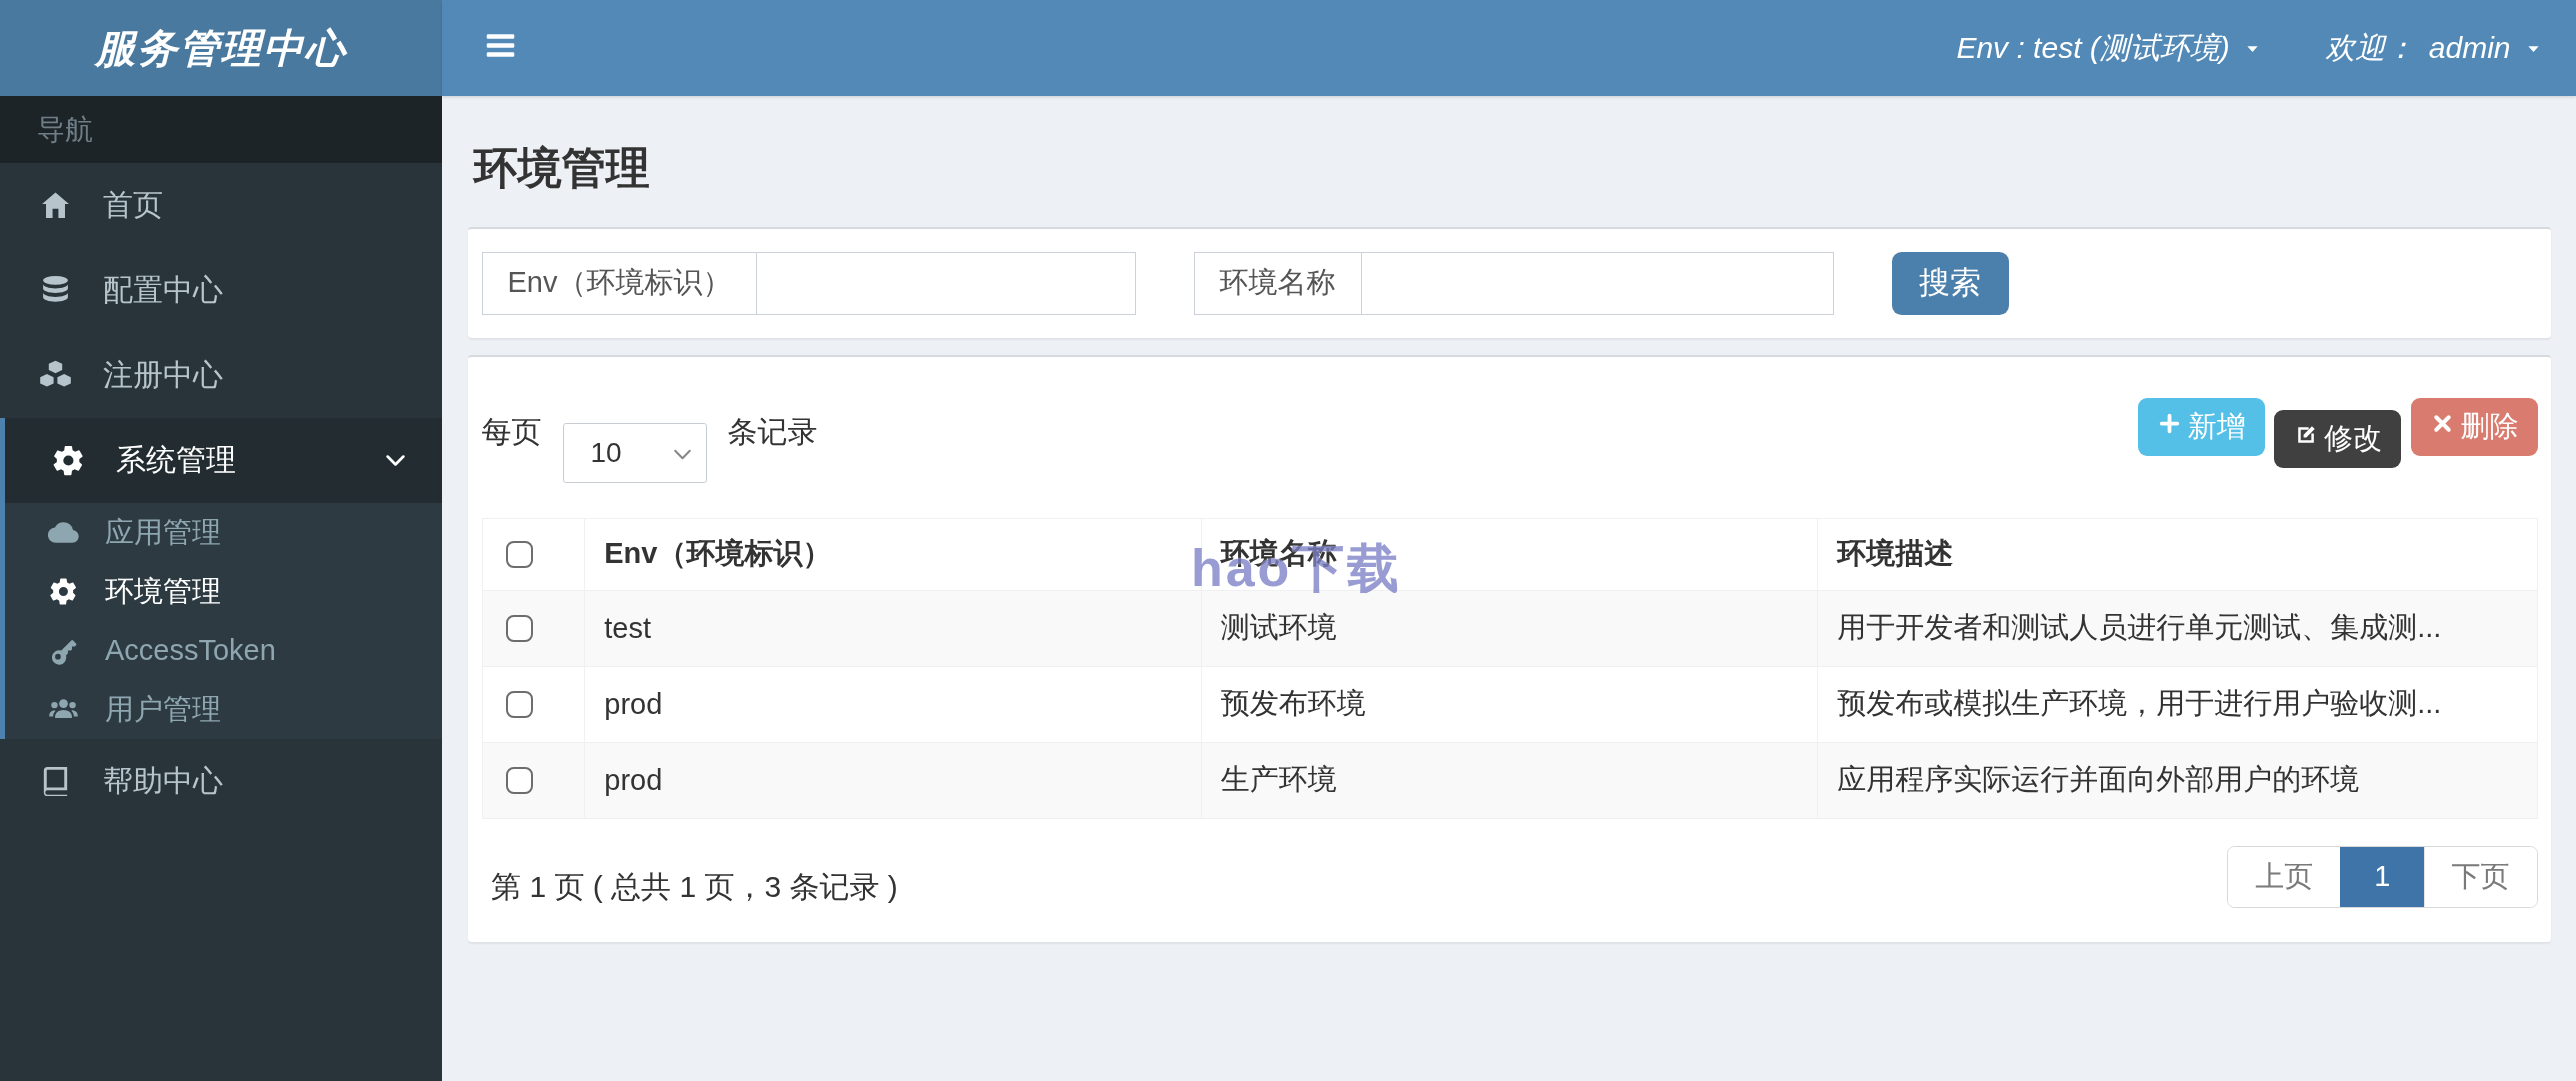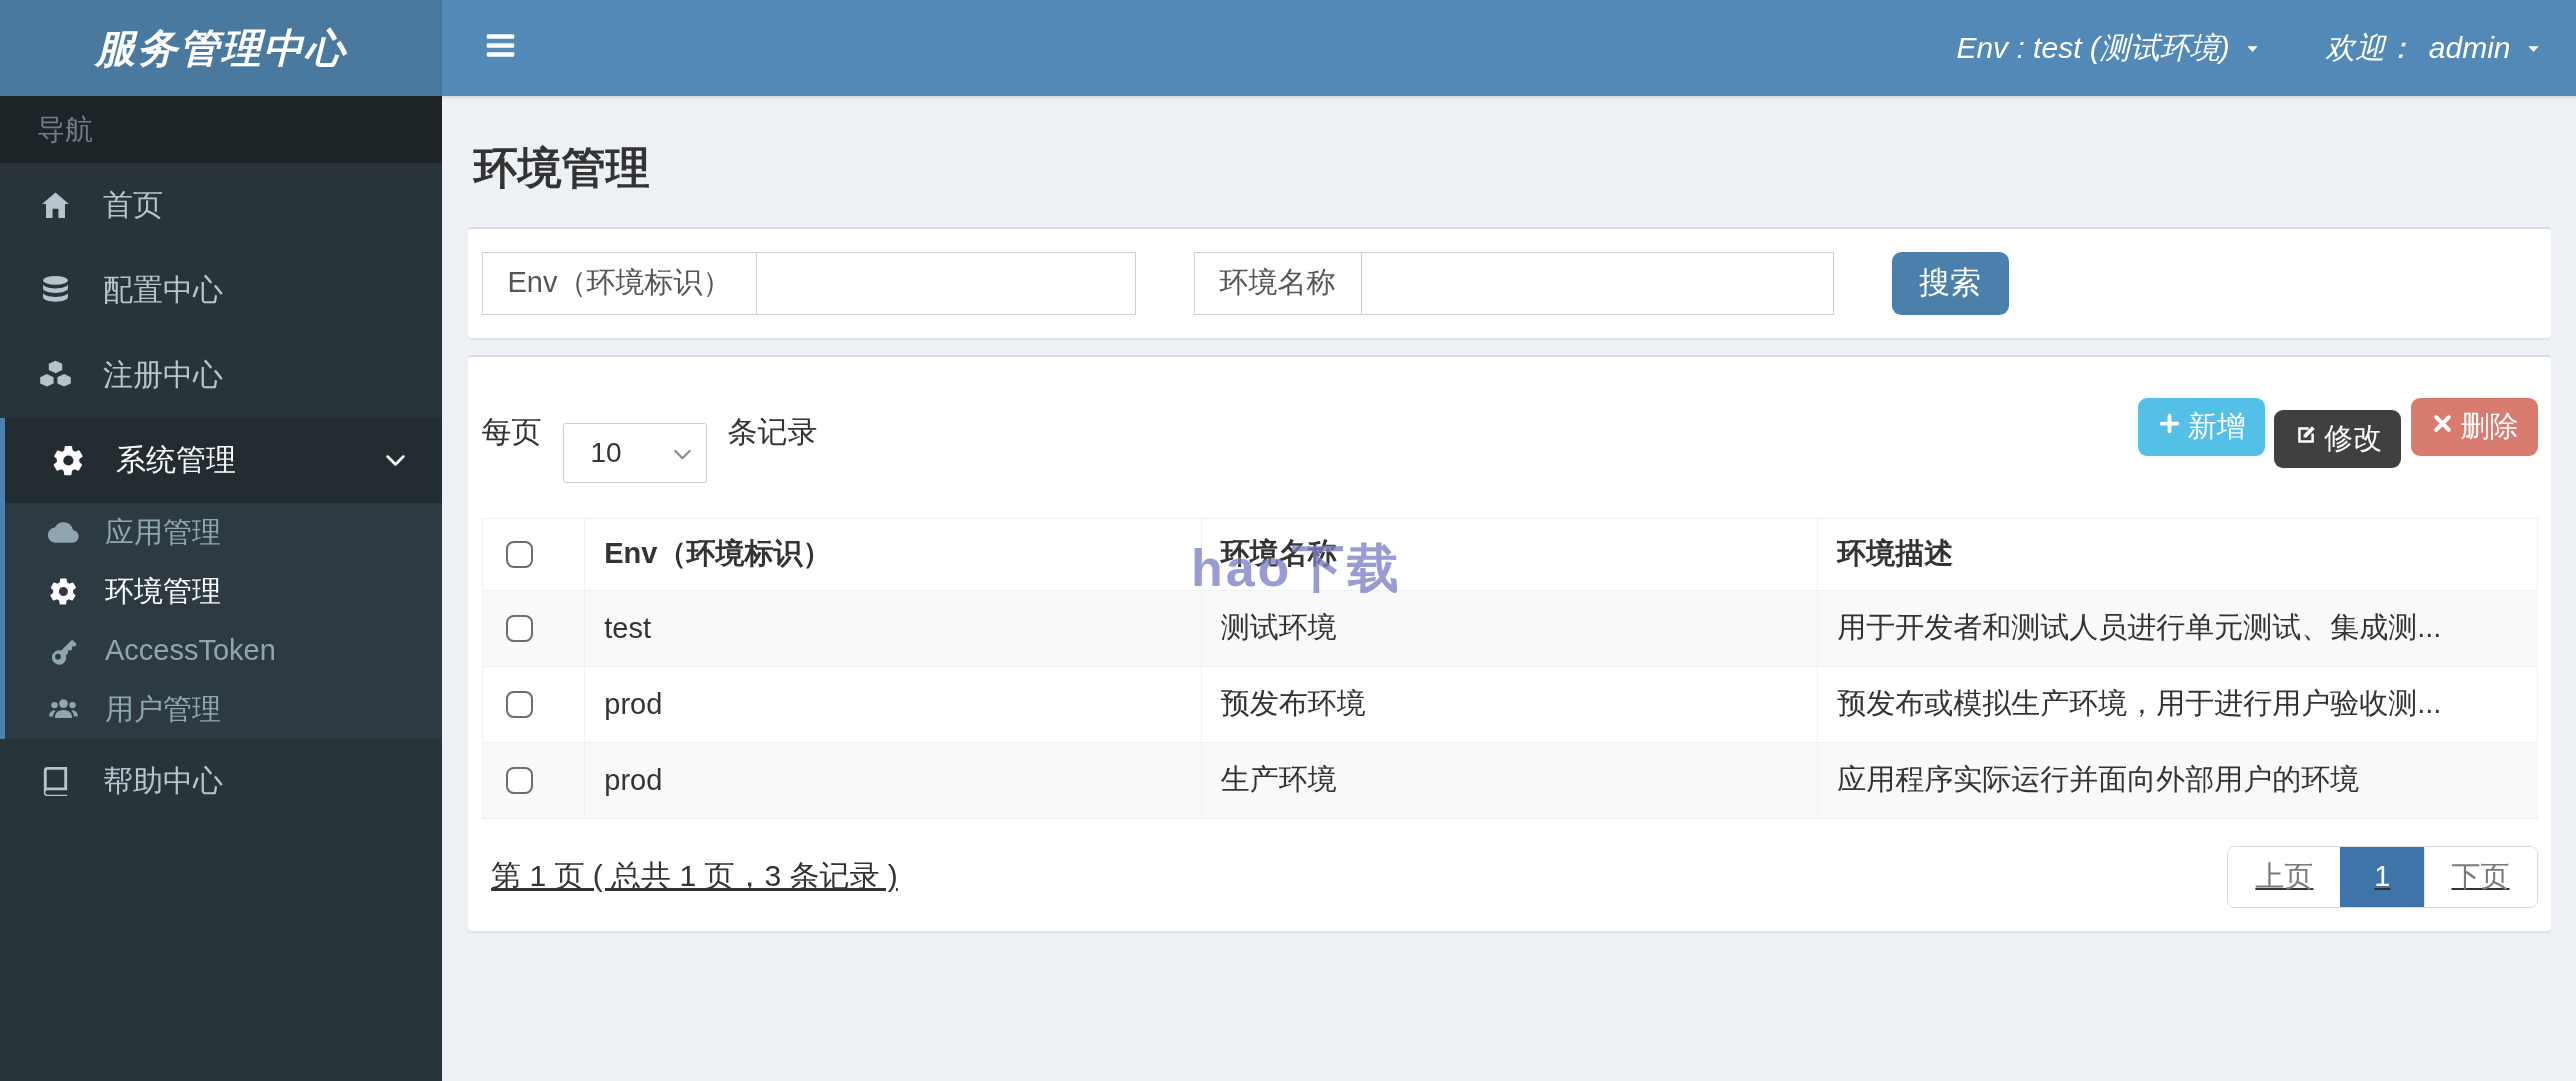--- a/index.html
+++ b/index.html
@@ -127,23 +127,22 @@
   .col-name { width: 30%; }
   .col-desc { width: 35%; }
   .cell-check { padding-left: 23px !important; }
   input[type="checkbox"] {
     appearance: none; -webkit-appearance: none;
     width: 27px; height: 27px; border: 2.9px solid #6d6d6d; border-radius: 7.7px;
     background: #fff; cursor: pointer; display: block;
   }
 
   .grid-footer {
-    display: flex; align-items: center; justify-content: space-between;
-    padding: 27px 0 23px;
-    text-decoration: underline;
+    display: flex; align-items: flex-end; justify-content: space-between;
+    padding: 27px 0 34px;
   }
   .page-summary { font-size: 30px; color: #333; padding-left: 9.6px; }
   .pager { display: flex; border: 1.9px solid #d8d8d8; border-radius: 7.7px; overflow: hidden; background: #fff; }
   .pg {
     padding: 0 27px; height: 60px; display: flex; align-items: center;
     font-size: 29px; color: #7a7a7a; background: #fff; cursor: pointer;
     border-left: 1.9px solid #e5e5e5; white-space: nowrap;
   }
   .pg:first-child { border-left: none; }
   .pg.active { background: #3f74a8; color: #fff; border-color: #3f74a8; padding: 0 33px; }

